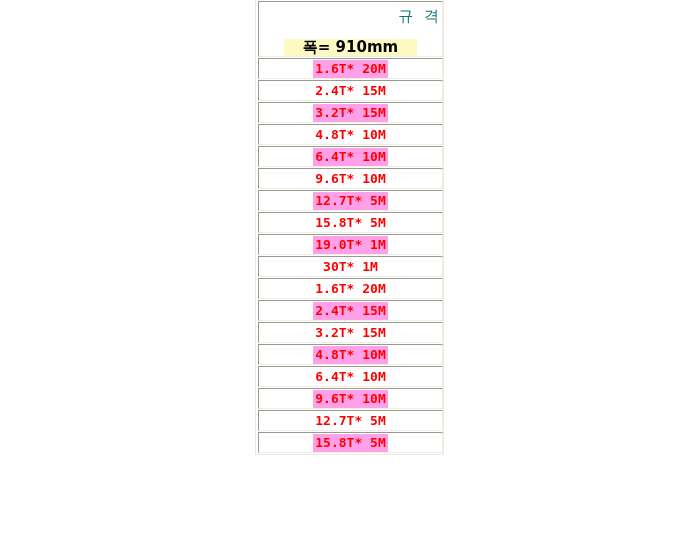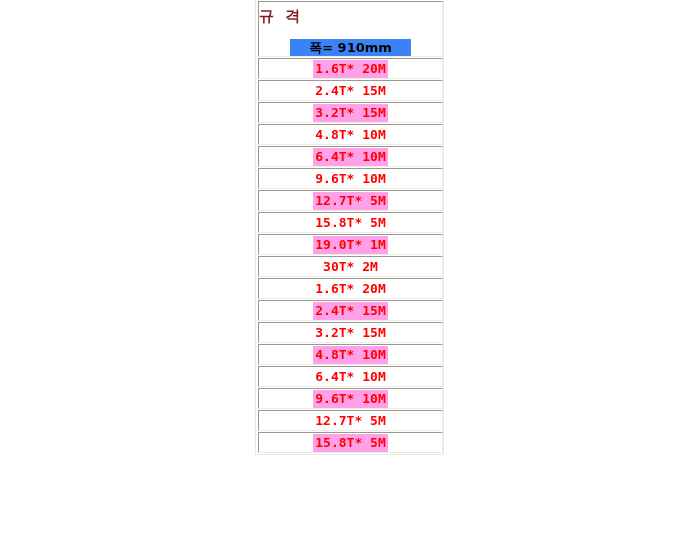--- a/index.html
+++ b/index.html
@@ -57,27 +57,27 @@
   
   .spec-table td.header-cell {
     height: 52px;
     line-height: normal;
     padding: 0;
     vertical-align: top;
   }
 
   .title-text {
     display: block;
-    color: #7f1d1d;
-    font-weight: bold;
+    color: #0f766e;
+    font-weight: normal;
     font-size: 15px;
     letter-spacing: 3px;
     padding-top: 5px;
     padding-bottom: 0;
-    text-align: left;
+    text-align: right;
     font-family: "DejaVu Sans", "Liberation Sans", sans-serif;
   }
 
   .header-badge-row {
     display: block;
     text-align: center;
     padding-top: 11px;
   }
 
   
@@ -93,24 +93,24 @@
     line-height: 18px;
   }
 
   .val.hl-pink {
     background: #ffa0e8;
   }
 
   
   .width-badge {
     display: inline-block;
-    background: #3b82f6;
+    background: #fef9c3;
     color: #000000;
     font-weight: bold;
-    font-size: 13px;
+    font-size: 15px;
     font-family: "DejaVu Sans", "Liberation Sans", sans-serif;
     white-space: pre;
     padding: 0 19px;
     line-height: 17px;
   }
 </style>
 </head>
 <body>
 
 <div id="page">
@@ -146,21 +146,21 @@
           <tr>
             <td><span class="val hl-pink">12.7T* 5M</span></td>
           </tr>
           <tr>
             <td><span class="val">15.8T* 5M</span></td>
           </tr>
           <tr>
             <td><span class="val hl-pink">19.0T* 1M</span></td>
           </tr>
           <tr>
-            <td><span class="val">30T* 2M</span></td>
+            <td><span class="val">30T* 1M</span></td>
           </tr>
           <tr>
             <td><span class="val">1.6T* 20M</span></td>
           </tr>
           <tr>
             <td><span class="val hl-pink">2.4T* 15M</span></td>
           </tr>
           <tr>
             <td><span class="val">3.2T* 15M</span></td>
           </tr>

